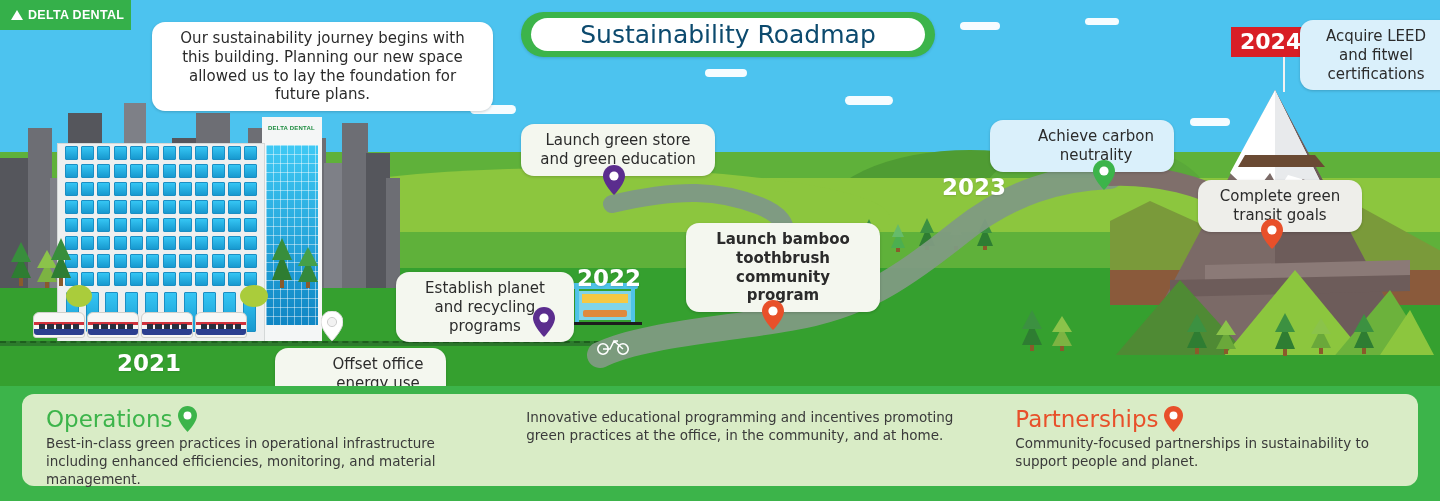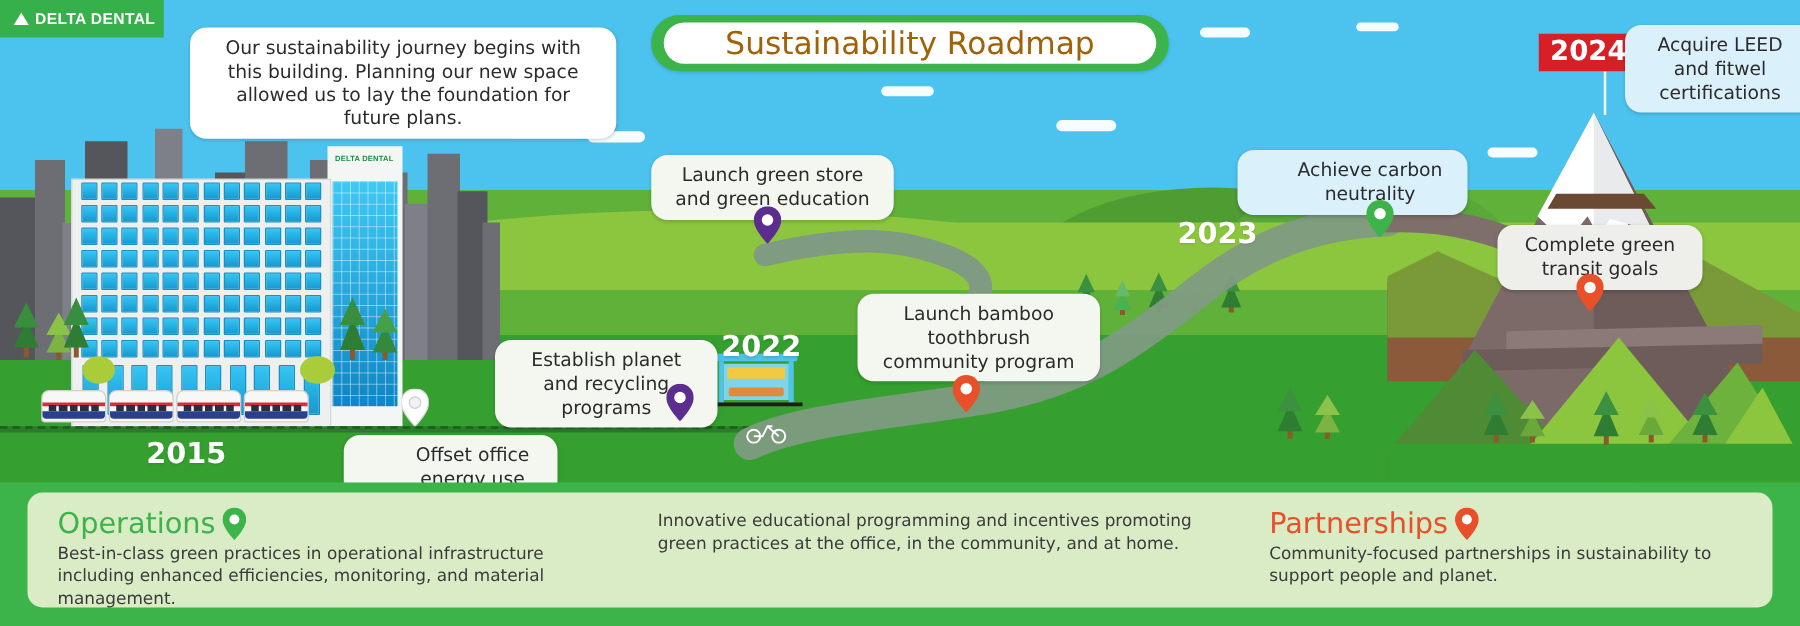--- a/index.html
+++ b/index.html
@@ -91,21 +91,21 @@
 
   
   .logobar{position:absolute;left:0;top:0;width:131px;height:30px;background:#35b04a;display:flex;align-items:center;gap:5px;padding-left:11px;box-sizing:border-box;z-index:40;}
   .logo-tri{width:0;height:0;border-left:6px solid transparent;border-right:6px solid transparent;border-bottom:10px solid #fff;}
   .logo-txt{color:#fff;font-size:12.5px;font-weight:bold;letter-spacing:.3px;font-family:"Liberation Sans",sans-serif;}
 
   
   .title{position:absolute;left:521px;top:12px;width:414px;height:45px;background:#3cb44a;border-radius:24px;
          display:flex;align-items:center;justify-content:center;z-index:35;box-shadow:0 1px 3px rgba(0,0,0,.15);}
   .title-inner{width:394px;height:33px;background:#fff;border-radius:18px;display:flex;align-items:center;justify-content:center;}
-  .title-txt{font-size:25px;color:#a16207;font-family:"DejaVu Sans",sans-serif;}
+  .title-txt{font-size:25px;color:#0c4a6e;font-family:"DejaVu Sans",sans-serif;}
 
   
   .legend-bg{position:absolute;left:0;top:386px;width:1440px;height:115px;background:#3cb44a;}
   .legend{position:absolute;left:22px;top:394px;width:1396px;height:92px;background:#d9ecc6;border-radius:12px;
           display:flex;box-sizing:border-box;padding:12px 24px 0;}
   .legend-col{flex:1;padding-right:40px;}
   .legend-col:last-child{padding-right:0;}
   .legend-head{display:flex;align-items:center;gap:6px;}
   .legend-title{font-size:23px;font-family:"DejaVu Sans",sans-serif;}
   .legend-desc{margin-top:2px;font-size:13.5px;line-height:1.35;color:#3a3a3a;font-family:"DejaVu Sans",sans-serif;}
@@ -467,21 +467,21 @@
     <div class="bench"></div>
     <div class="base"></div>
   </div>
 
   <svg class="bike" viewBox="0 0 34 20">
     <circle cx="7" cy="14" r="5.2" fill="none" stroke="#fff" stroke-width="1.6"></circle>
     <circle cx="27" cy="14" r="5.2" fill="none" stroke="#fff" stroke-width="1.6"></circle>
     <path d="M7,14 L14,14 L18,6 L27,14 M14,14 L18,6 M18,6 L22,6" stroke="#fff" stroke-width="1.5" fill="none"></path>
   </svg>
 
-  <div class="year" style="left:117px;top:350px;">2015</div>
+  <div class="year" style="left:117px;top:350px;">2021</div>
   <div class="year" style="left:577px;top:265px;">2022</div>
   <div class="year" style="left:942px;top:174px;">2023</div>
   <div class="flagpole" style="left:1283px;top:30px;height:62px;"></div>
   <div class="flag" style="left:1231px;top:27px;">2024</div>
 
   <div class="label white" style="left:152px;top:22px;width:315px;">Our sustainability journey begins with this building. Planning our new space allowed us to lay the foundation for future plans.</div>
 
   <div class="label" style="left:275px;top:348px;width:110px;padding-left:48px;">Offset office energy use</div>
   <div class="pin" style="left:321px;top:311px;">
     <svg viewBox="0 0 22 30">
@@ -499,21 +499,21 @@
   </div>
 
   <div class="label" style="left:521px;top:124px;width:168px;">Launch green store and green education</div>
   <div class="pin" style="left:603px;top:165px;">
     <svg viewBox="0 0 22 30">
         <path d="M11,0 C4.9,0 0,4.9 0,11 c0,8 11,19 11,19 s11,-11 11,-19 C22,4.9 17.1,0 11,0 z" fill="#5b2d8e"></path>
         <circle cx="11" cy="11" r="4.6" fill="#ffffff"></circle>
       </svg>
   </div>
 
-  <div class="label" style="left:686px;top:235px;width:168px;">Launch bamboo toothbrush community program</div>
+  <div class="label" style="left:686px;top:223px;width:168px;font-weight:bold;">Launch bamboo toothbrush community program</div>
   <div class="pin" style="left:762px;top:300px;">
     <svg viewBox="0 0 22 30">
         <path d="M11,0 C4.9,0 0,4.9 0,11 c0,8 11,19 11,19 s11,-11 11,-19 C22,4.9 17.1,0 11,0 z" fill="#e8502a"></path>
         <circle cx="11" cy="11" r="4.6" fill="#ffffff"></circle>
       </svg>
   </div>
 
   <div class="label blue" style="left:990px;top:120px;width:130px;padding-left:41px;">Achieve carbon neutrality</div>
   <div class="pin" style="left:1093px;top:160px;">
     <svg viewBox="0 0 22 30">

